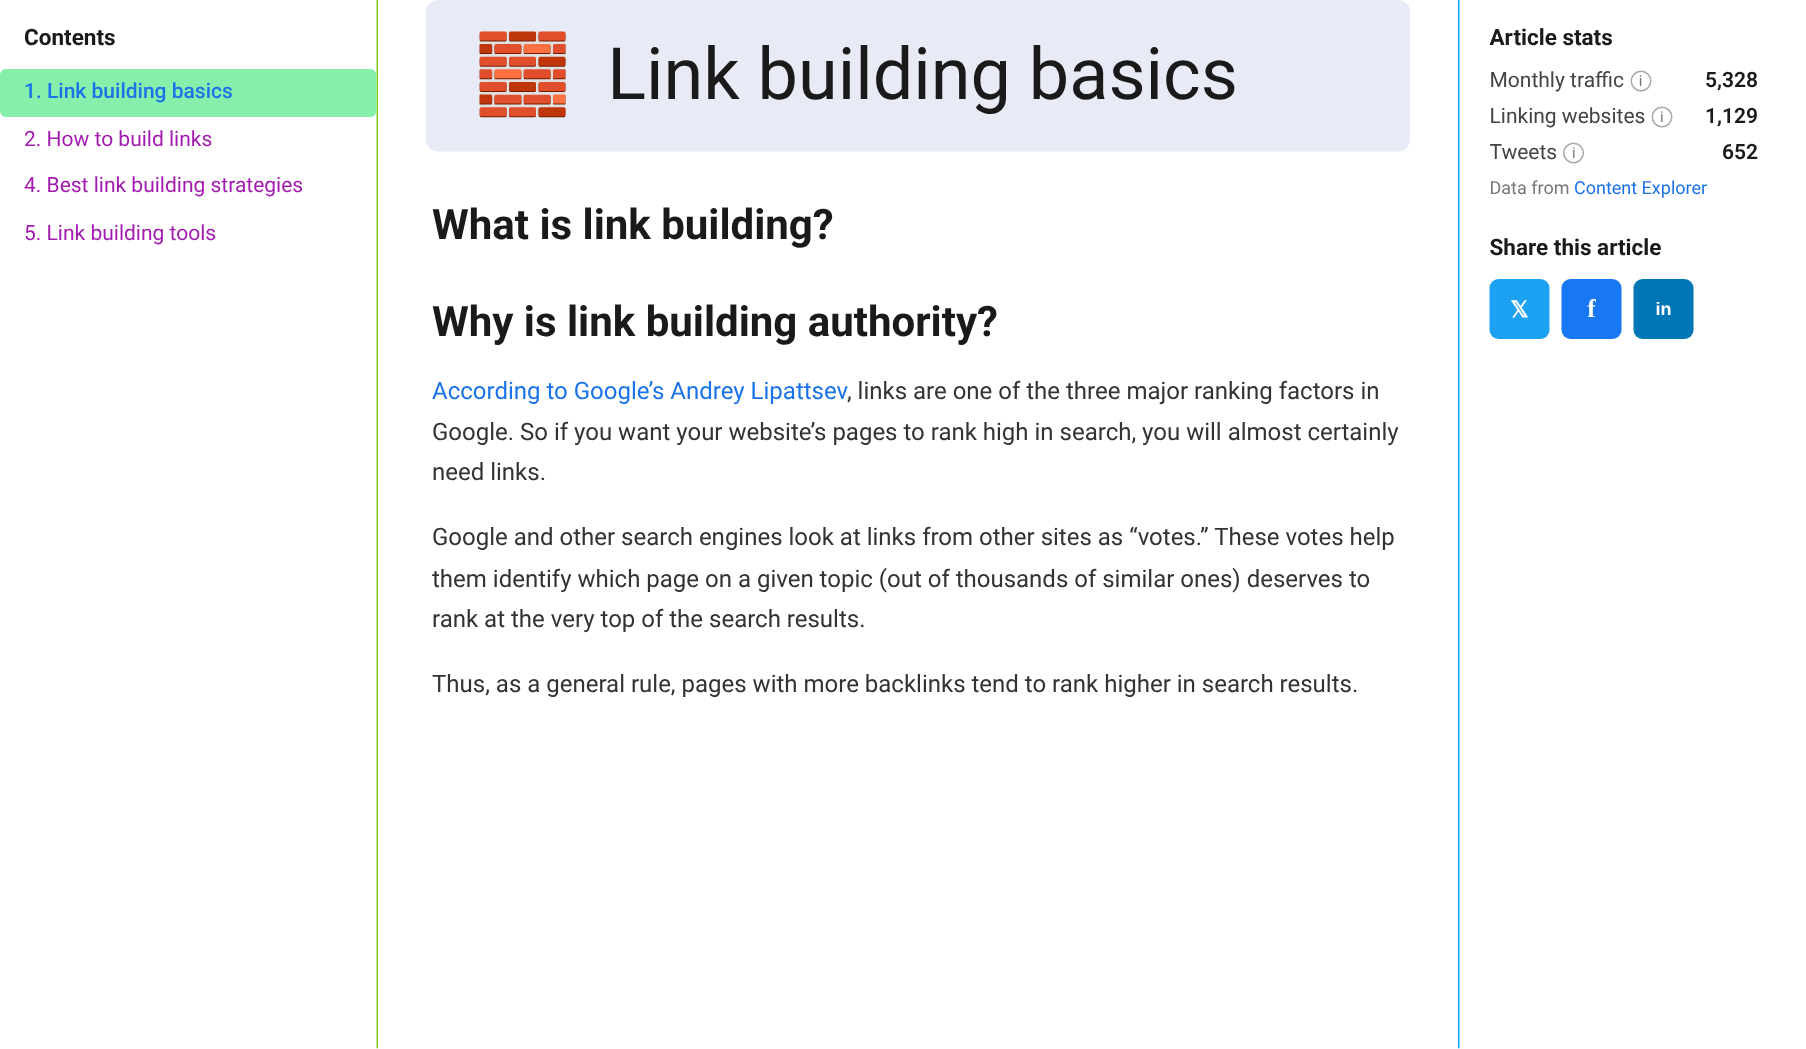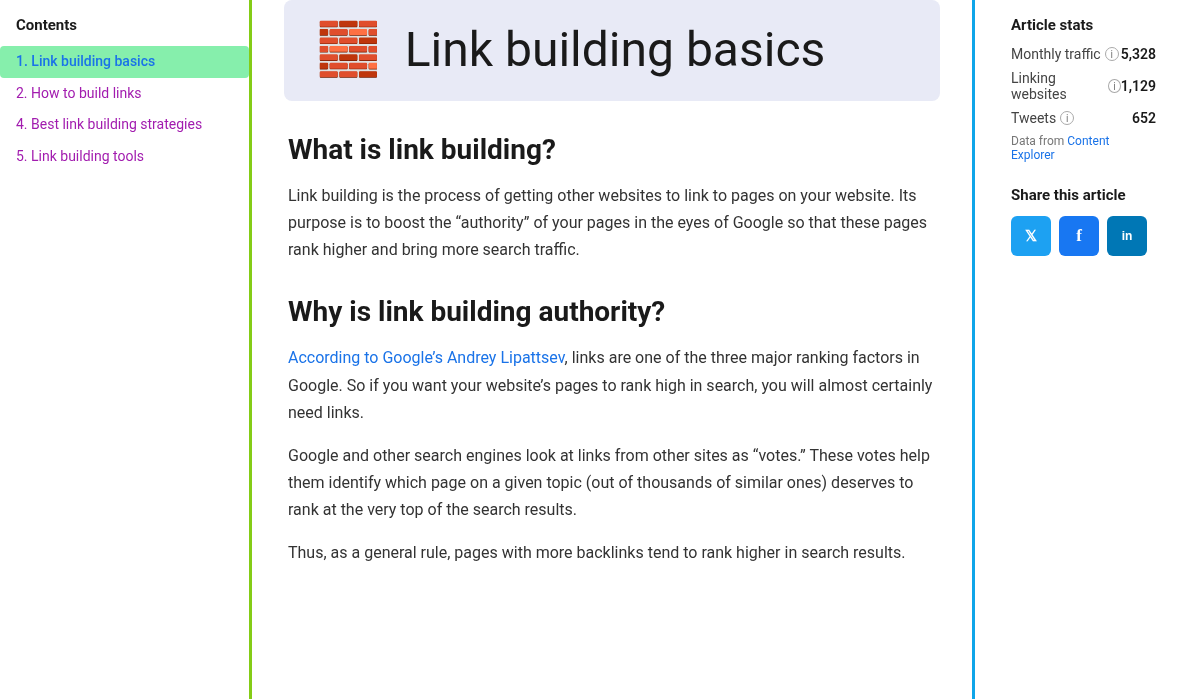--- a/index.html
+++ b/index.html
@@ -11,21 +11,21 @@
       display: flex;
       min-height: 699px;
       overflow: hidden;
     }
 
     
     .sidebar {
       width: 252px;
       min-width: 252px;
       padding: 16px 0;
-      border-right: 3px solid #84cc16;
+      border-right: 1px solid #84cc16;
     }
     .sidebar-title {
       font-weight: 700;
       font-size: 15px;
       padding: 0 16px 12px 16px;
       color: #1a1a1a;
     }
     .sidebar-item {
       display: block;
       padding: 6px 16px;
@@ -98,22 +98,22 @@
     .body-link {
       color: #1a73e8;
       text-decoration: none;
       cursor: pointer;
     }
 
     
     .right-sidebar {
       width: 220px;
       min-width: 220px;
-      padding: 16px 36px;
-      border-left: 3px solid #0ea5e9;
+      padding: 16px 20px;
+      border-left: 1px solid #0ea5e9;
     }
     .article-stats-title {
       font-size: 15px;
       font-weight: 700;
       color: #1a1a1a;
       margin-bottom: 12px;
     }
     .stat-row {
       display: flex;
       justify-content: space-between;
@@ -198,21 +198,20 @@
   <div class="hero-banner">
     <div class="hero-icon">🧱</div>
     <div class="hero-text">
       <div class="hero-title">Link building basics</div>
     </div>
   </div>
 
   <div class="article-body">
 
     <h2 class="section-heading">What is link building?</h2>
-    <p class="body-text">Link building is the process of getting other websites to link to pages on your website. Its purpose is to boost the “authority” of your pages in the eyes of Google so that these pages rank higher and bring more search traffic.</p>
 
     <h2 class="section-heading">Why is link building authority?</h2>
     <p class="body-text">
       <a class="body-link" href="#">According to Google’s Andrey Lipattsev</a><span>, links are one of the three major ranking factors in Google. So if you want your website’s pages to rank high in search, you will almost certainly need links.</span>
     </p>
     <p class="body-text">Google and other search engines look at links from other sites as “votes.” These votes help them identify which page on a given topic (out of thousands of similar ones) deserves to rank at the very top of the search results.</p>
     <p class="body-text">Thus, as a general rule, pages with more backlinks tend to rank higher in search results.</p>
   </div>
 </main>
 

